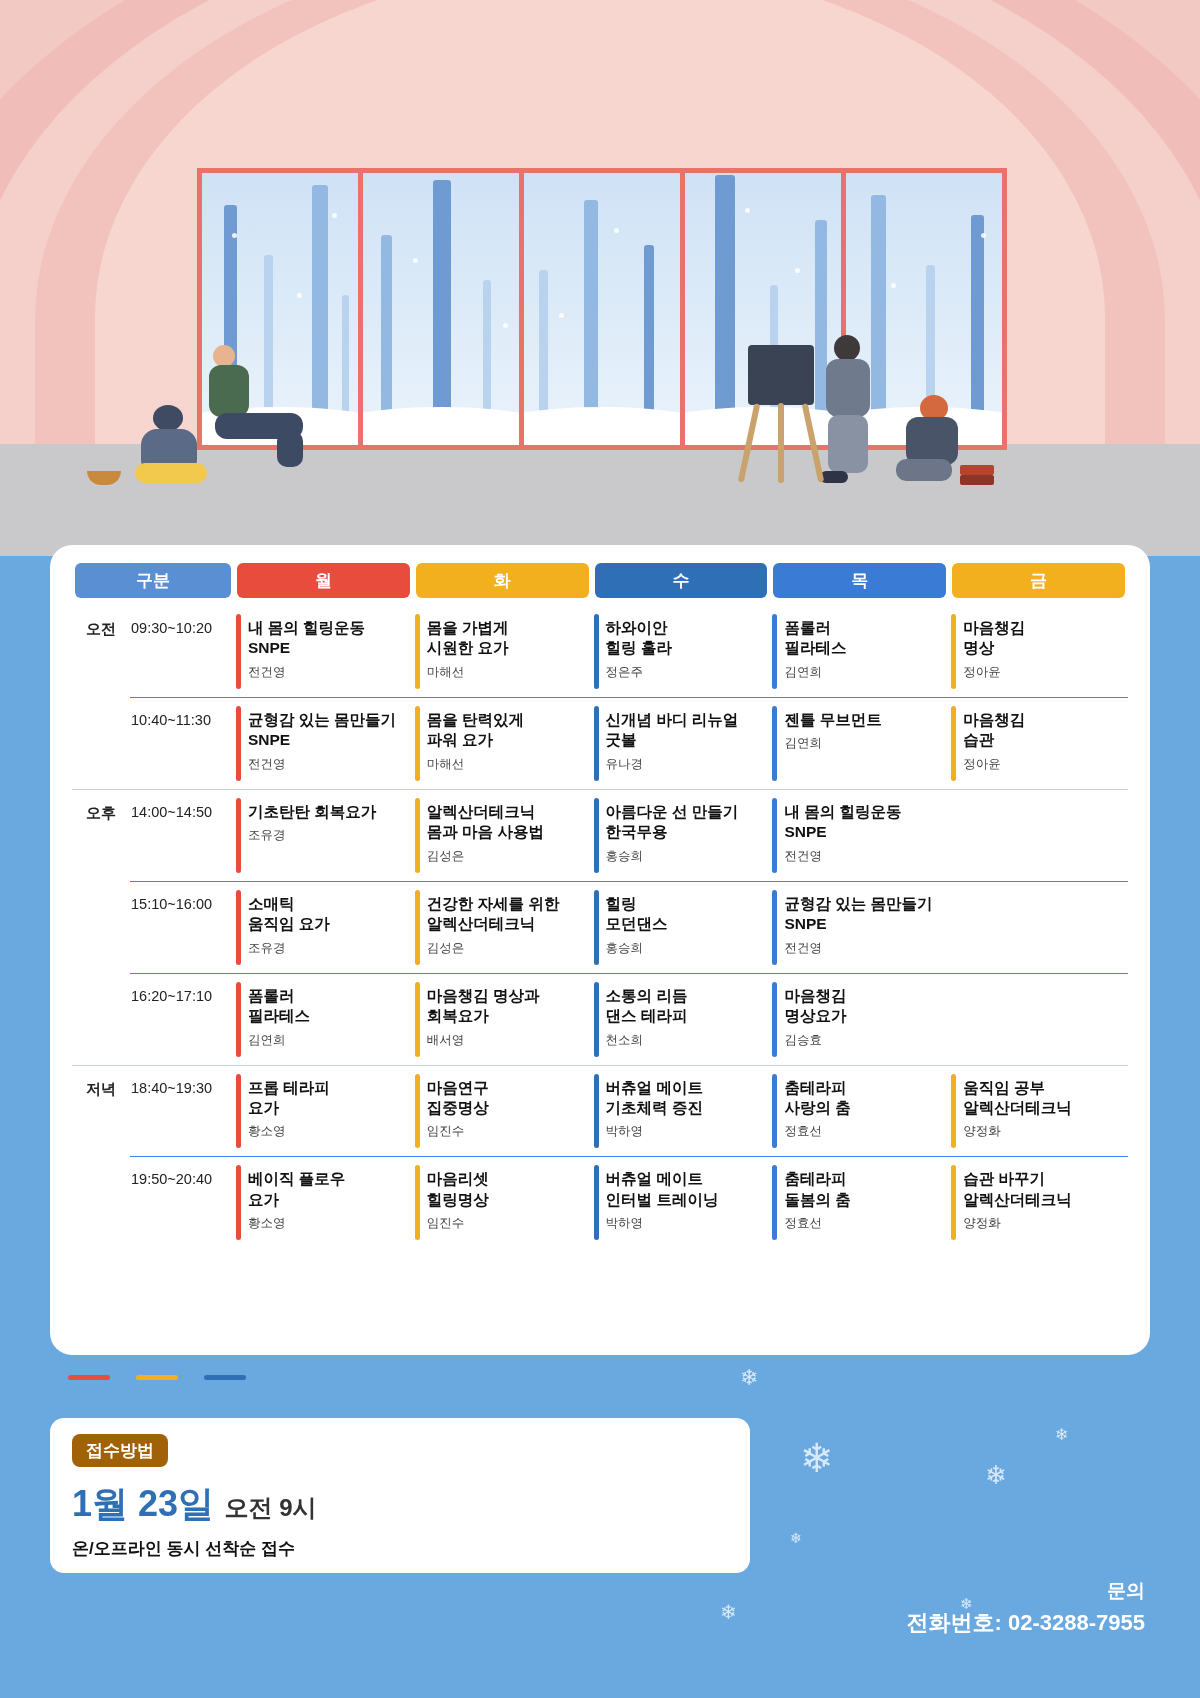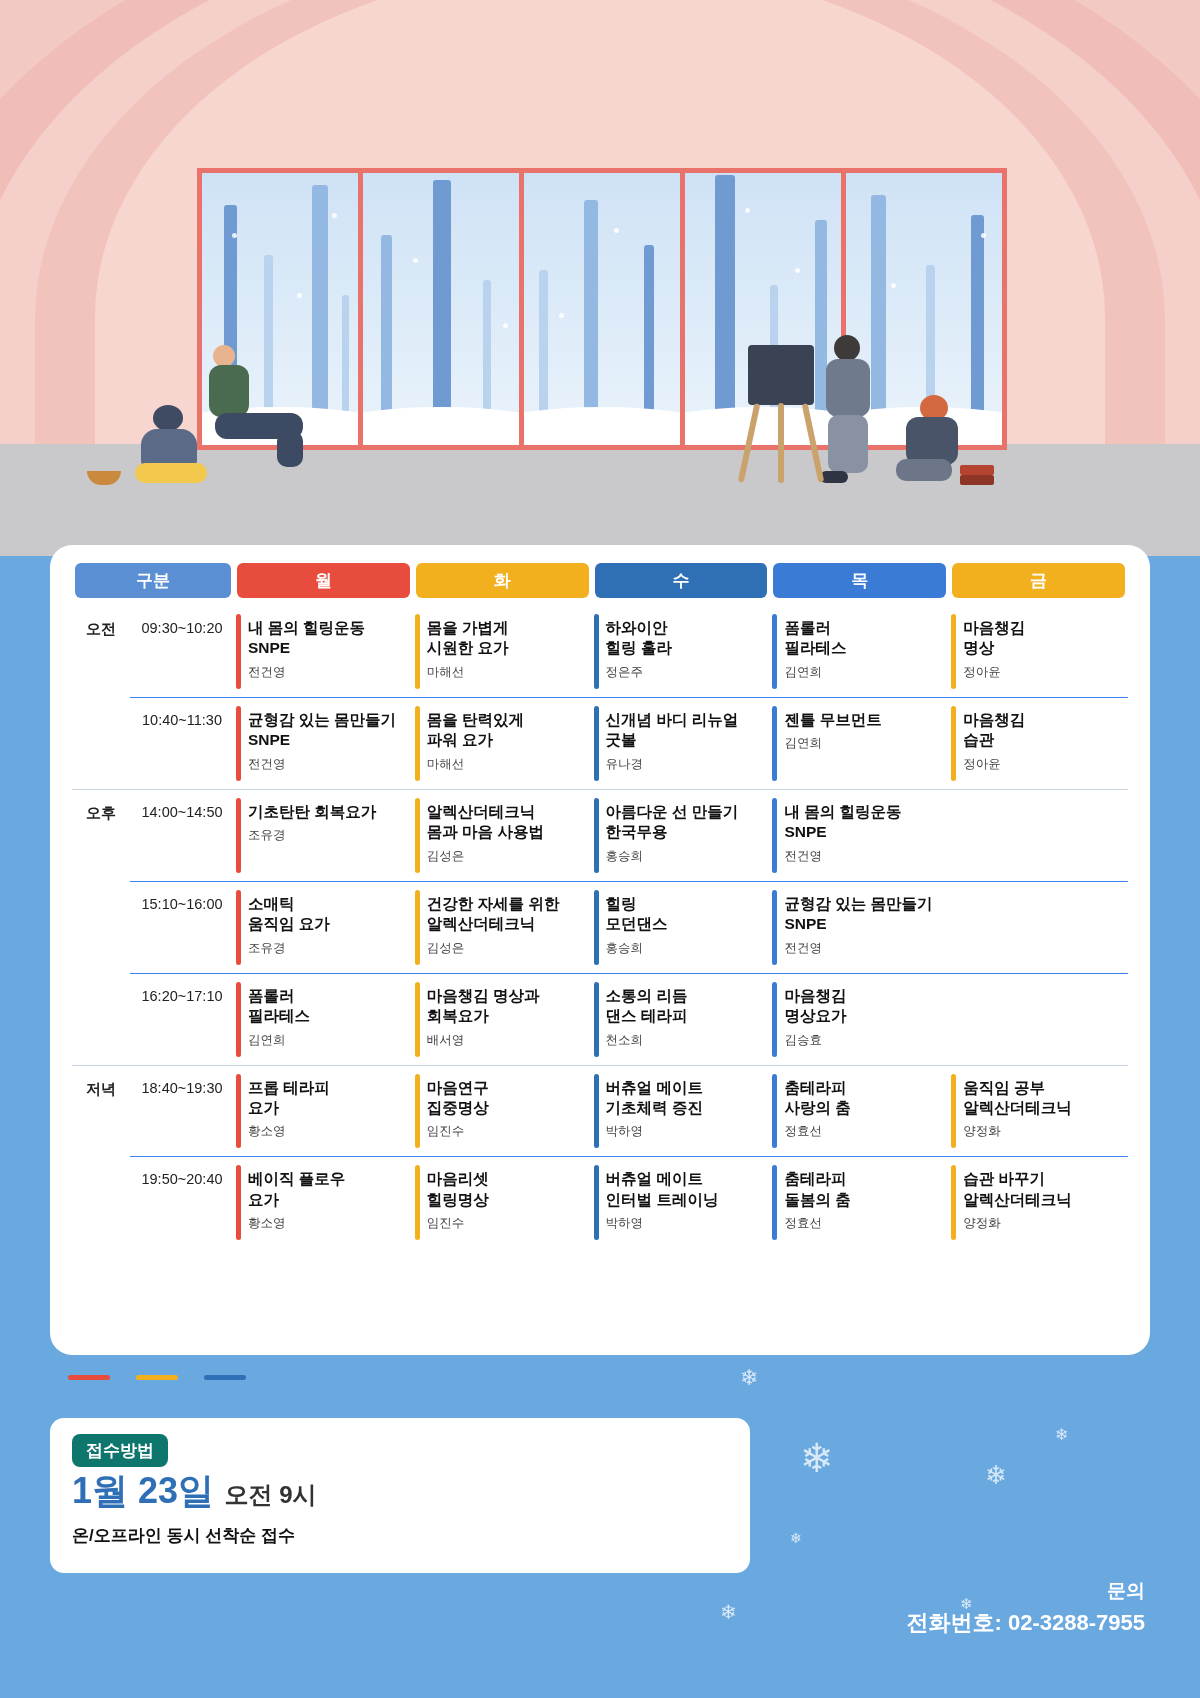--- a/index.html
+++ b/index.html
@@ -77,21 +77,21 @@
   .hdr .hbox {
     color:#fff; font-weight:bold; font-size:17px;
     border-radius:6px; padding:6px 0; text-align:center;
   }
 
   td.sess {
     font-size:15px; font-weight:bold; color:#222; text-align:center;
     vertical-align:top; padding-top:14px;
   }
   td.time {
-    font-size:14.5px; color:#222; text-align:center; vertical-align:top;
+    font-size:14.5px; color:#222; text-align:left; vertical-align:top;
     padding-top:14px; white-space:nowrap;
   }
   td.cell { vertical-align:top; padding:12px 6px 16px 14px; position:relative; }
   td.cell .bar {
     position:absolute; left:2px; top:8px; bottom:8px; width:5px; border-radius:3px;
   }
   .cl-title { font-size:15.5px; font-weight:bold; color:#111; line-height:1.32; }
   .cl-teacher { font-size:12.5px; color:#444; margin-top:5px; }
   tr.row { }
   tr.sep-major td { border-top:1.5px solid #c6d3e2; }
@@ -102,24 +102,24 @@
   .dash { width:42px; height:5px; border-radius:3px; }
 
   
   .infobox {
     position:absolute; left:50px; top:1418px; width:700px; height:155px;
     background:#fff; border-radius:14px; padding:16px 22px;
     display:flex; gap:26px;
   }
   .ib-left { width:300px; }
   .ib-badge {
-    display:inline-block; background:#0f766e; color:#fff; font-weight:bold;
+    display:inline-block; background:#a16207; color:#fff; font-weight:bold;
     font-size:17px; border-radius:8px; padding:5px 14px;
   }
-  .ib-date { margin-top:0; }
+  .ib-date { margin-top:13px; }
   .ib-date .big { font-size:36px; font-weight:bold; color:#2f6fb5; }
   .ib-date .mid { font-size:24px; font-weight:bold; color:#333; margin-left:6px; }
   .ib-sub { font-size:17px; font-weight:bold; color:#111; margin-top:8px; }
   .ib-right { border-left:2px solid #2f6fb5; padding-left:20px; }
   .ib-h { font-size:15px; font-weight:bold; color:#2f6fb5; margin-bottom:3px; }
   .ib-l { font-size:14px; color:#222; line-height:1.5; }
   .ib-gap { height:12px; }
 
   .contact {
     position:absolute; right:55px; bottom:60px; text-align:right; color:#fff;

